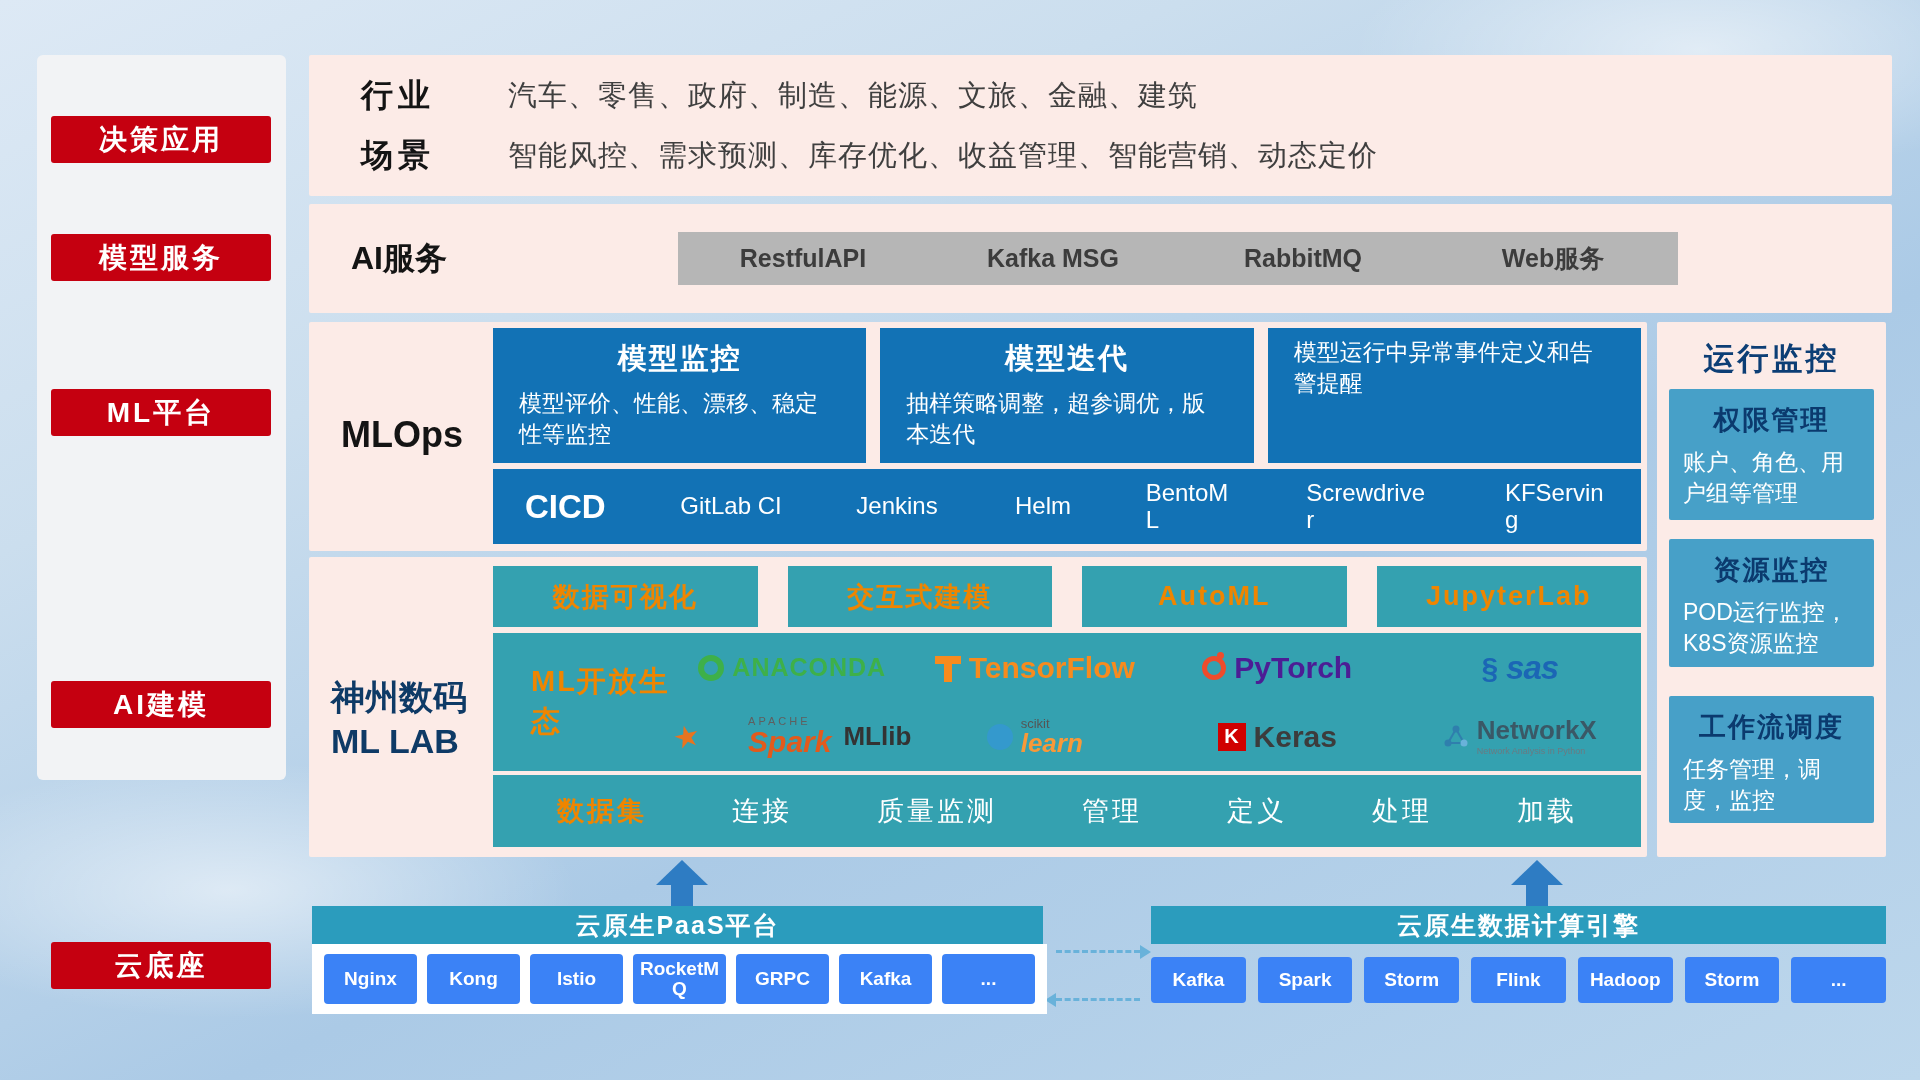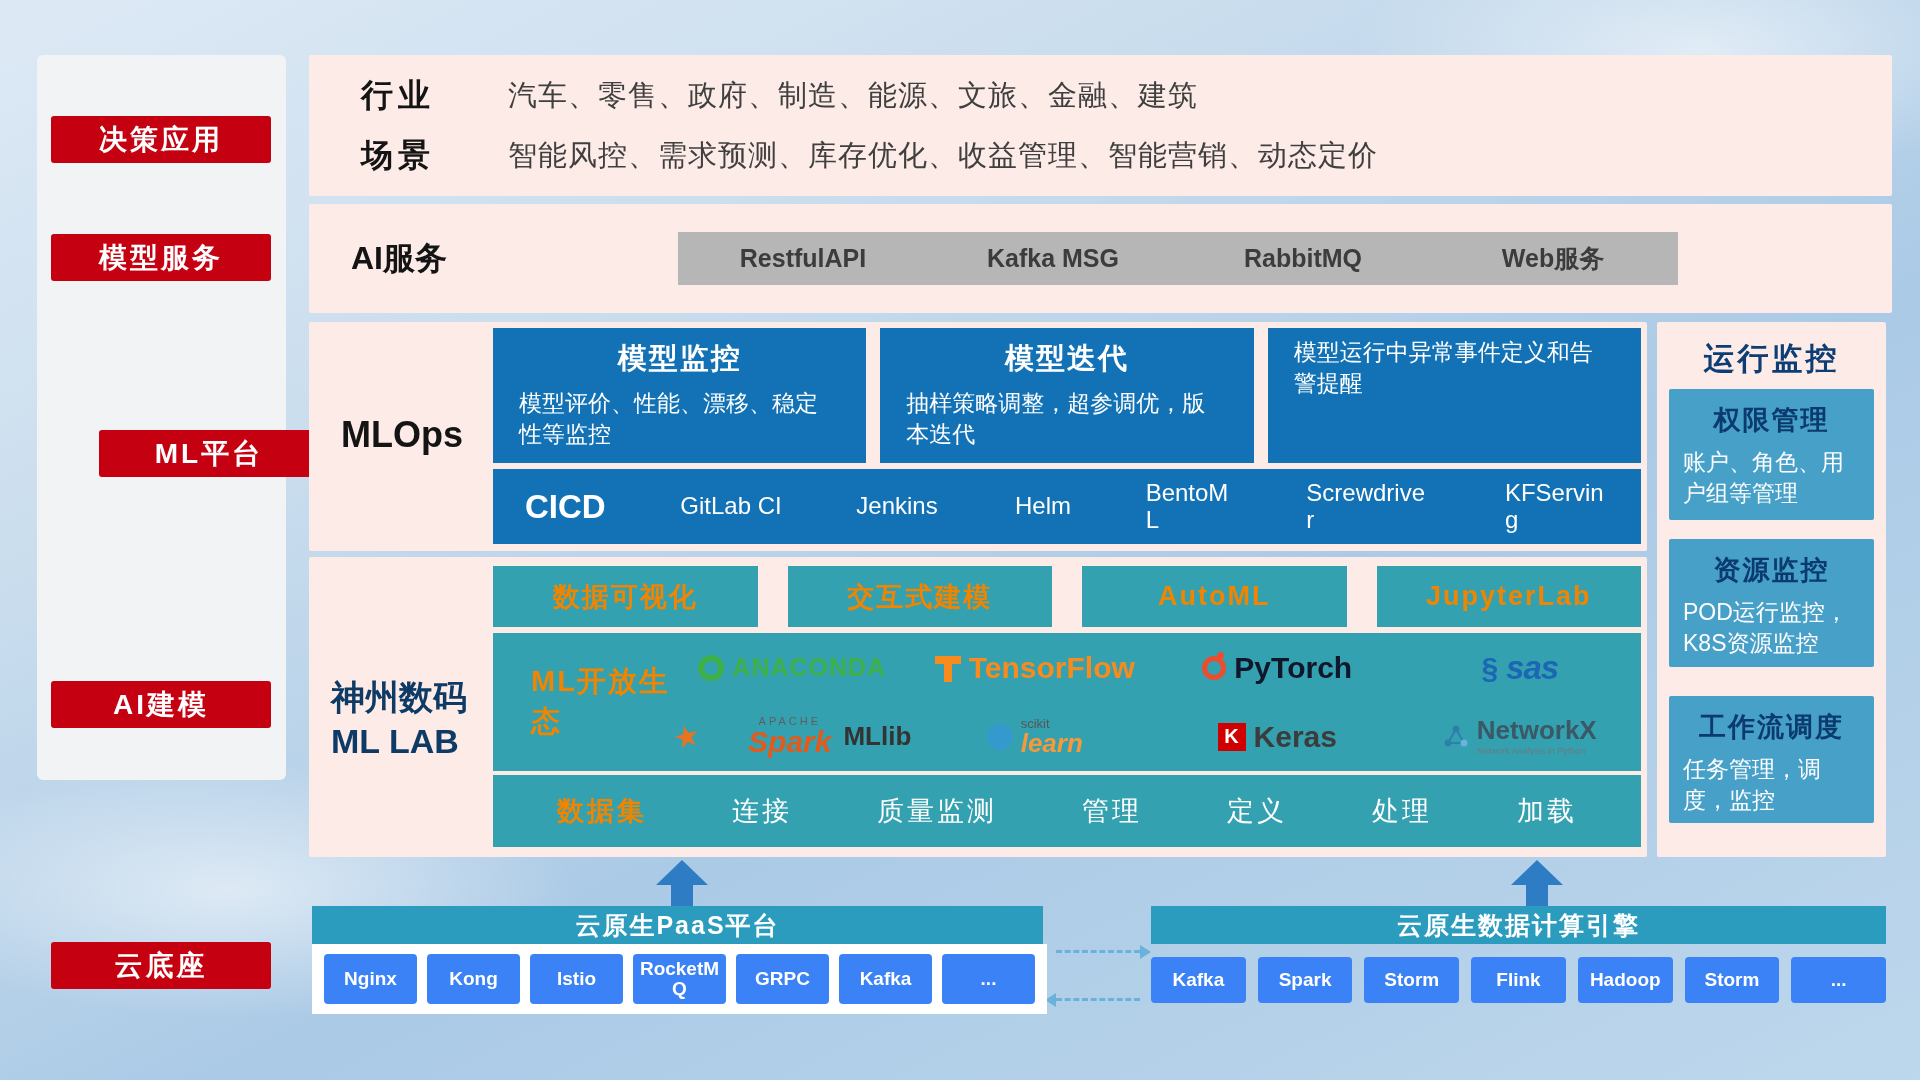--- a/index.html
+++ b/index.html
@@ -7,21 +7,21 @@
   .stage{position:relative;width:1920px;height:1080px;overflow:hidden;
     background:linear-gradient(155deg,#dde9f5 0%,#cbdeee 28%,#abcae6 60%,#bdd7ec 100%);}
   .cloud{position:absolute;width:700px;height:260px;border-radius:50%;
     background:radial-gradient(ellipse at center,rgba(255,255,255,.55),rgba(255,255,255,0) 70%);}
   .cl1{left:-120px;top:760px;} .cl2{left:1350px;top:-80px;}
 
   
   .sidebar{position:absolute;left:37px;top:55px;width:249px;height:725px;background:#f2f3f5;border-radius:6px;}
   .side-btn{position:absolute;left:14px;width:220px;height:47px;background:#c50010;color:#fff;
     font-size:28px;font-weight:bold;letter-spacing:3px;display:flex;align-items:center;justify-content:center;border-radius:3px;}
-  .sb0{top:61px;} .sb1{top:179px;} .sb2{top:375px;margin-left:48px;} .sb3{top:626px;} .sb4{top:887px;}
+  .sb0{top:61px;} .sb1{top:179px;} .sb2{top:334px;} .sb3{top:626px;} .sb4{top:887px;}
 
   .panel{position:absolute;background:#fcebe7;border-radius:2px;}
 
   
   .row1{left:309px;top:55px;width:1583px;height:141px;display:flex;flex-direction:column;justify-content:center;gap:16px;padding-left:52px;}
   .ind-line{display:flex;align-items:center;}
   .ind-label{width:147px;font-size:32px;font-weight:bold;color:#141414;letter-spacing:5px;}
   .ind-content{font-size:29px;color:#3f3f3f;letter-spacing:1px;}
 
   
@@ -71,25 +71,25 @@
 
   
   .anaconda-ring{width:26px;height:26px;border:6px solid #3eb049;border-radius:50%;}
   .anaconda-text{color:#3eb049;font-size:25px;font-weight:bold;letter-spacing:1px;}
   .tf-icon{position:relative;width:26px;height:28px;}
   .tf-icon::before{content:"";position:absolute;left:0;top:2px;width:26px;height:8px;background:#f78b1e;}
   .tf-icon::after{content:"";position:absolute;left:9px;top:2px;width:8px;height:26px;background:#f78b1e;}
   .tf-text{color:#f78b1e;font-size:30px;font-weight:bold;}
   .pt-icon{position:relative;width:24px;height:24px;border:5px solid #ee4c2c;border-radius:50%;}
   .pt-icon::after{content:"";position:absolute;right:-3px;top:-9px;width:7px;height:7px;background:#ee4c2c;border-radius:50%;}
-  .pt-text{color:#0f172a;font-size:30px;font-weight:bold;}
+  .pt-text{color:#4c1d95;font-size:30px;font-weight:bold;}
   .sas-icon{color:#1b66b5;font-size:30px;font-weight:bold;}
   .sas-text{color:#1b66b5;font-size:33px;font-weight:bold;font-style:italic;letter-spacing:-1px;}
   .spark-star{color:#e8741f;font-size:30px;transform:rotate(-14deg);}
-  .spark-block{display:flex;flex-direction:column;line-height:1;align-items:center;margin-left:40px;}
+  .spark-block{display:flex;flex-direction:column;line-height:1;align-items:flex-start;margin-left:40px;}
   .spark-apache{font-size:11px;color:#5f5f5f;letter-spacing:3px;}
   .spark-text{color:#e25a1c;font-size:30px;font-weight:bold;font-style:italic;}
   .mllib-text{color:#333;font-size:26px;font-weight:bold;margin-left:4px;}
   .sk-icon{width:26px;height:26px;background:#3499cd;border-radius:50%;}
   .sk-block{display:flex;flex-direction:column;line-height:1;align-items:flex-start;}
   .sk-small{font-size:13px;color:#555;}
   .sk-text{color:#f89939;font-size:26px;font-weight:bold;font-style:italic;}
   .keras-k{width:28px;height:28px;background:#d00000;color:#fff;font-size:20px;font-weight:bold;display:flex;align-items:center;justify-content:center;}
   .keras-text{color:#3c3c3c;font-size:30px;font-weight:bold;}
   .nx-icon svg{display:block;}

